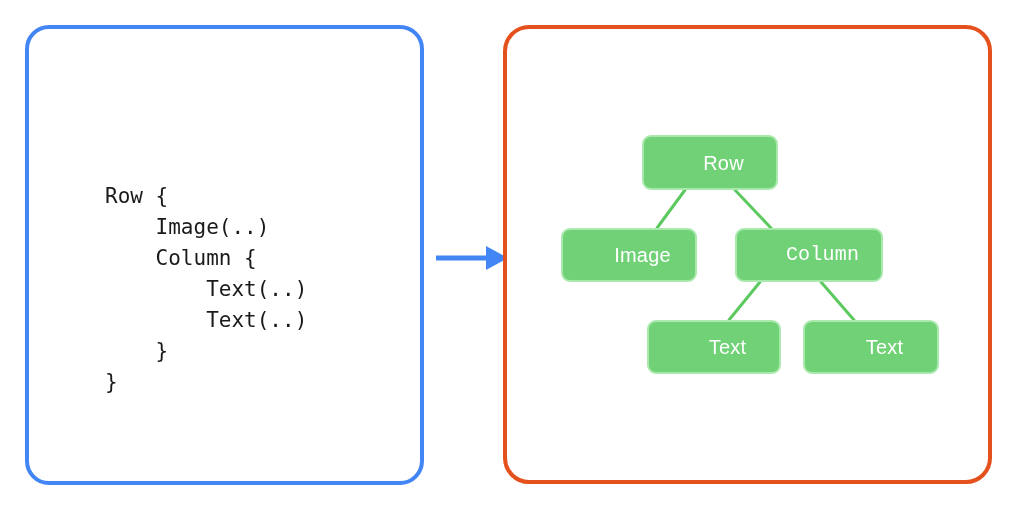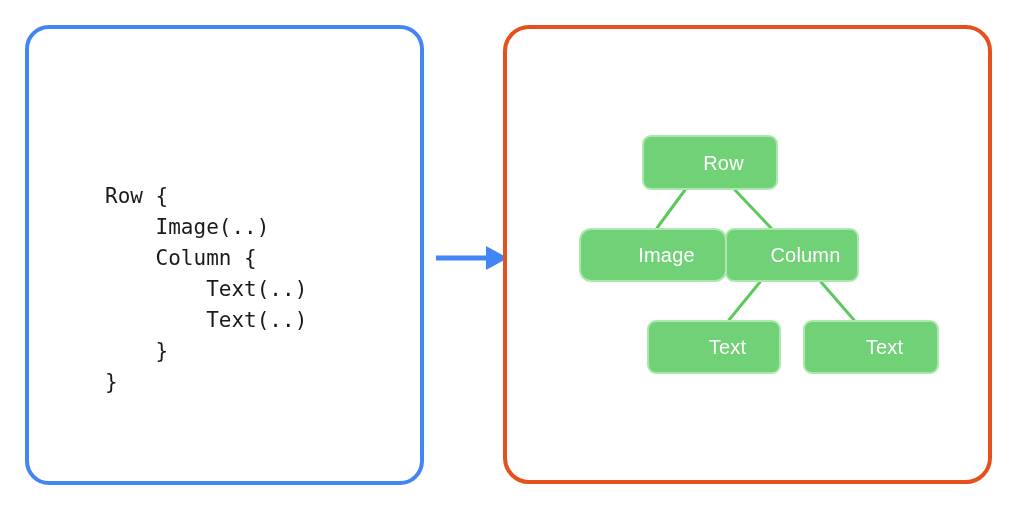--- a/index.html
+++ b/index.html
@@ -85,22 +85,22 @@
     border-radius: 9px;
     color: #ffffff;
     font-family: "Liberation Sans", sans-serif;
     font-size: 20px;
     font-weight: 400;
     letter-spacing: 0.2px;
     line-height: 1;
     padding-left: 27px;
   }
   #node-row    { left: 135px; top: 106px; width: 136px; height: 55px; }
-  #node-image  { left:  72px; top: 199px; width: 148px; height: 54px; border-radius: 12px; }
-  #node-column { left: 218px; top: 199px; width: 134px; height: 54px; }
+  #node-image  { left:  54px; top: 199px; width: 136px; height: 54px; }
+  #node-column { left: 228px; top: 199px; width: 148px; height: 54px; font-family: Liberation Mono, monospace; }
   #node-text1  { left: 140px; top: 291px; width: 134px; height: 54px; }
   #node-text2  { left: 296px; top: 291px; width: 136px; height: 54px; }
 </style>
 </head>
 <body>
 
 <div id="canvas">
 
   <div class="panel" id="code-panel">
     <pre id="code-block">Row {

